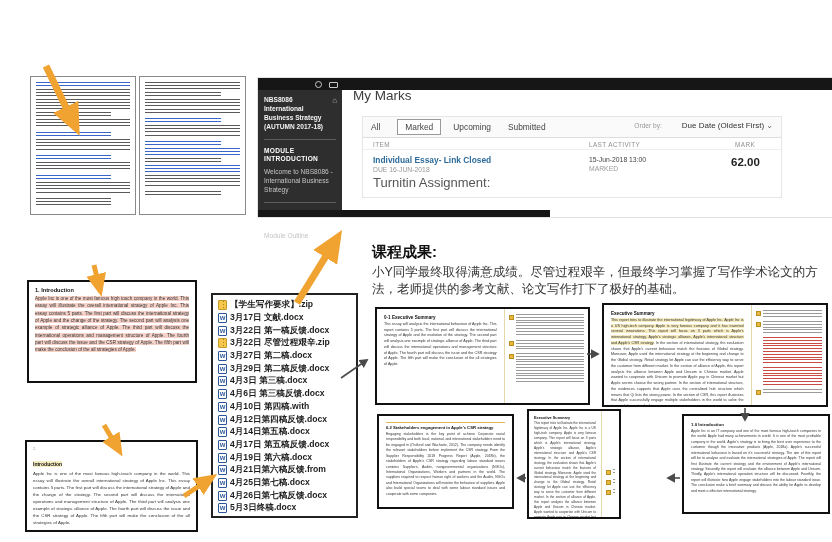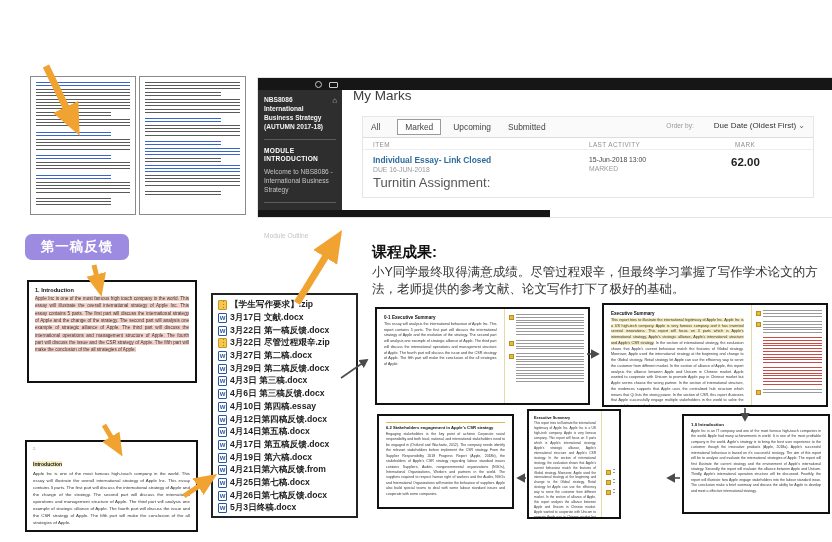--- a/index.html
+++ b/index.html
@@ -67,21 +67,21 @@
   .bb-fold{position:absolute;left:71px;top:3.5px;width:9px;height:6px;border:1.2px solid #c9c9c9;border-radius:1px;}
   .bb-side{position:absolute;left:0;top:12px;width:84px;bottom:7px;background:#2e2e2e;color:#c9c9c9;
            padding:6px 6px;font-size:6.6px;line-height:1.35;}
   .bb-course{color:#f2f2f2;font-weight:bold;position:relative;padding-right:9px;}
   .bb-home{position:absolute;right:-1px;top:0;color:#b5b5b5;font-size:8px;}
   .bb-div{border-top:1px solid #5c5c5c;margin:7px 0;}
   .bb-navh{color:#fff;font-weight:bold;letter-spacing:.3px;}
   .bb-navl{color:#c4c4c4;margin-top:4px;cursor:pointer;}
   .bb-strip{position:absolute;left:0;top:132px;width:292px;height:7px;background:#161616;}
   .bb-title{position:absolute;left:95px;top:10px;font-size:13.5px;color:#3d3d3d;}
-  .bb-panel{position:absolute;left:104px;top:38px;width:452px;height:82px;background:#fff;border:1px solid #e6e6e6;}
+  .bb-panel{position:absolute;left:104px;top:38px;width:420px;height:82px;background:#fff;border:1px solid #e6e6e6;}
   .bb-tabs{position:relative;height:21px;background:#fafafa;border-bottom:1px solid #ddd;
            display:flex;align-items:center;padding-left:8px;font-size:8.4px;color:#444;}
   .bb-tab{margin-right:17px;cursor:pointer;}
   .bb-tab.active{border:1px solid #9a9a9a;background:#fff;padding:2px 7px;margin-right:12px;}
   .bb-order{position:absolute;right:8px;top:4px;font-size:6.6px;color:#999;}
   .bb-orderv{color:#333;font-size:8px;margin-left:20px;cursor:pointer;}
   .bb-orderv::after{content:" ⌄";color:#666;}
   .bb-hrow{position:relative;height:12px;border-bottom:1px solid #eee;font-size:6.4px;color:#8f8f8f;
            letter-spacing:.4px;}
   .bb-hrow span{position:absolute;top:3px;}
@@ -198,21 +198,20 @@
         <span class="bb-ilink">Individual Essay- Link Closed</span>
         <span class="bb-idue">DUE 16-JUN-2018</span>
         <span class="bb-ityp">Turnitin Assignment:</span>
         <span class="bb-act1">15-Jun-2018 13:00</span>
         <span class="bb-act2">MARKED</span>
         <span class="bb-mark">62.00</span>
       </div>
     </div>
   </div>
 
-  <div class="abs pill small" style="left:25px;top:234px;width:104px;height:26px;">第一稿反馈</div>
 
   <div class="abs docbox" style="left:27px;top:280px;width:170px;height:103px;">
     <div class="doc-title draft1-title">1. Introduction</div>
     <div class="doc-body draft1-body">
       <span class="hl-pink">Apple Inc is one of the most famous high touch company in the world. This essay will illustrate the overall international strategy of Apple Inc. This essay contains 5 parts. The first part will discuss the international strategy of Apple and the change of the strategy. The second part will analysis one example of strategic alliance of Apple. The third part will discuss the international operations and management structure of Apple. The fourth part will discuss the issue and the CSR strategy of Apple. The fifth part will make the conclusion of the all strategies of Apple.</span>
     </div>
   </div>
 
 
   <div class="abs docbox" style="left:25px;top:440px;width:173px;height:92px;">
@@ -258,21 +257,21 @@
         <span>4月3日 第三稿.docx</span>
       </div>
 
       <div class="filerow">
         <span class="fico word"></span>
         <span>4月6日 第三稿反馈.docx</span>
       </div>
 
       <div class="filerow">
         <span class="fico word"></span>
-        <span>4月10日 第四稿.essay</span>
+        <span>4月10日 第四稿.with</span>
       </div>
 
       <div class="filerow">
         <span class="fico word"></span>
         <span>4月12日第四稿反馈.docx</span>
       </div>
 
       <div class="filerow">
         <span class="fico word"></span>
         <span>4月14日第五稿.docx</span>

